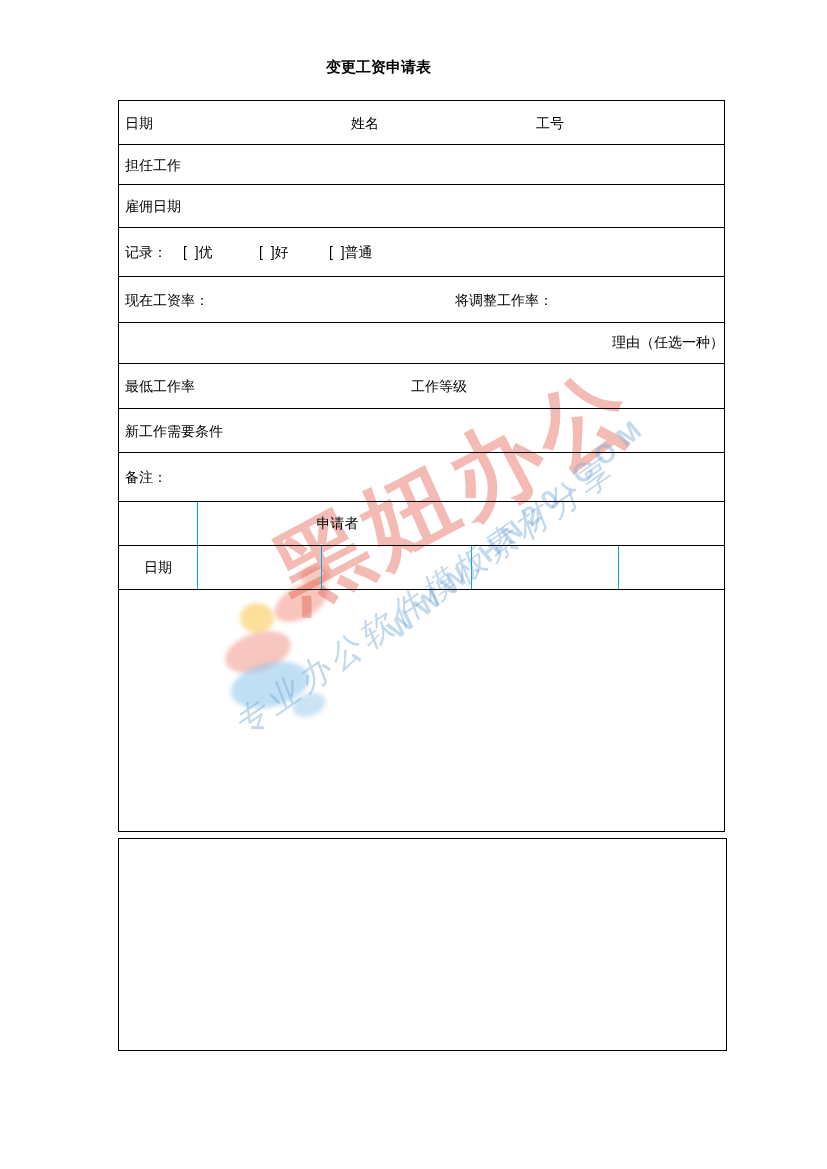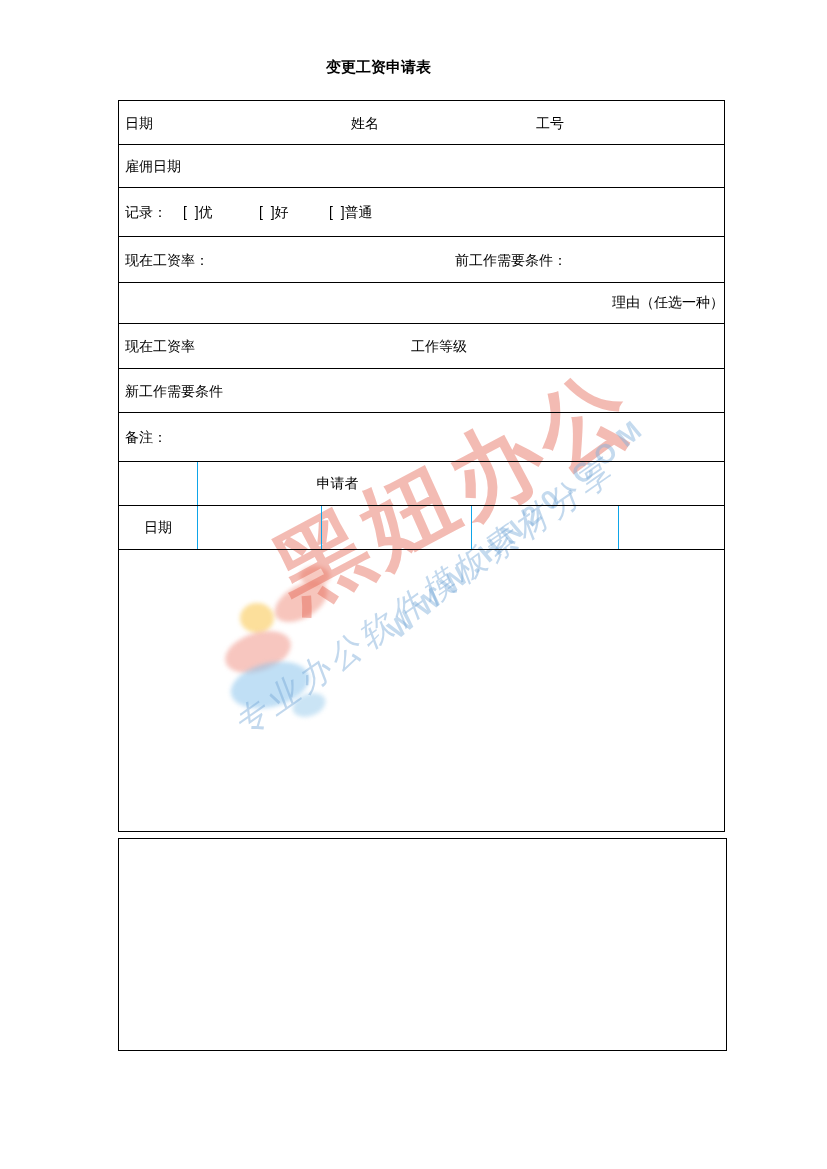--- a/index.html
+++ b/index.html
@@ -92,44 +92,47 @@
 
   <div class="main-table">
 
     <div class="row" style="height:44px">
       <span class="lbl" style="left:6px">日期</span>
       <span class="lbl" style="left:232px">姓名</span>
       <span class="lbl" style="left:417px">工号</span>
     </div>
 
 
+    <div class="row" style="height:40px">
+      <span class="lbl" style="left:6px">担任工作</span>
+    </div>
 
     <div class="row" style="height:43px">
       <span class="lbl" style="left:6px">雇佣日期</span>
     </div>
 
     <div class="row" style="height:49px">
       <span class="lbl" style="left:6px">记录：</span>
       <span class="lbl" style="left:64px">[  ]优</span>
       <span class="lbl" style="left:140px">[  ]好</span>
       <span class="lbl" style="left:210px">[  ]普通</span>
     </div>
 
     <div class="row" style="height:46px">
       <span class="lbl" style="left:6px">现在工资率：</span>
-      <span class="lbl" style="left:336px">前工作需要条件：</span>
+      <span class="lbl" style="left:336px">将调整工作率：</span>
     </div>
 
     <div class="row row-center" style="height:41px">
       <span>理由（任选一种）</span>
     </div>
 
 
     <div class="row" style="height:45px">
-      <span class="lbl" style="left:6px">现在工资率</span>
+      <span class="lbl" style="left:6px">最低工作率</span>
       <span class="lbl" style="left:292px">工作等级</span>
     </div>
 
     <div class="row" style="height:44px">
       <span class="lbl" style="left:6px">新工作需要条件</span>
     </div>
 
 
     <div class="row" style="height:49px">
       <span class="lbl" style="left:6px">备注：</span>

